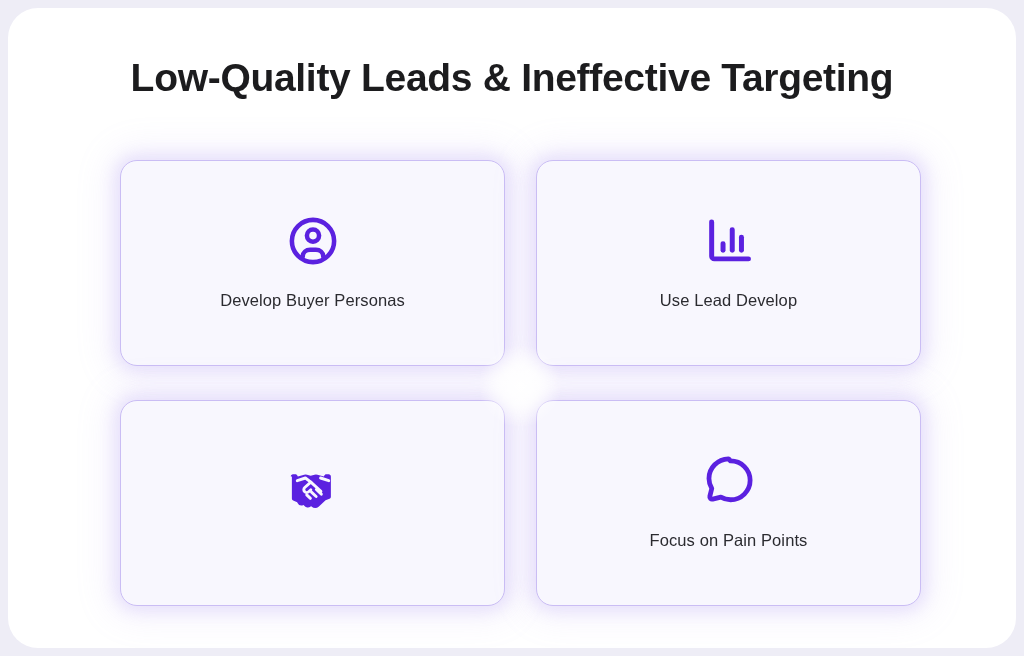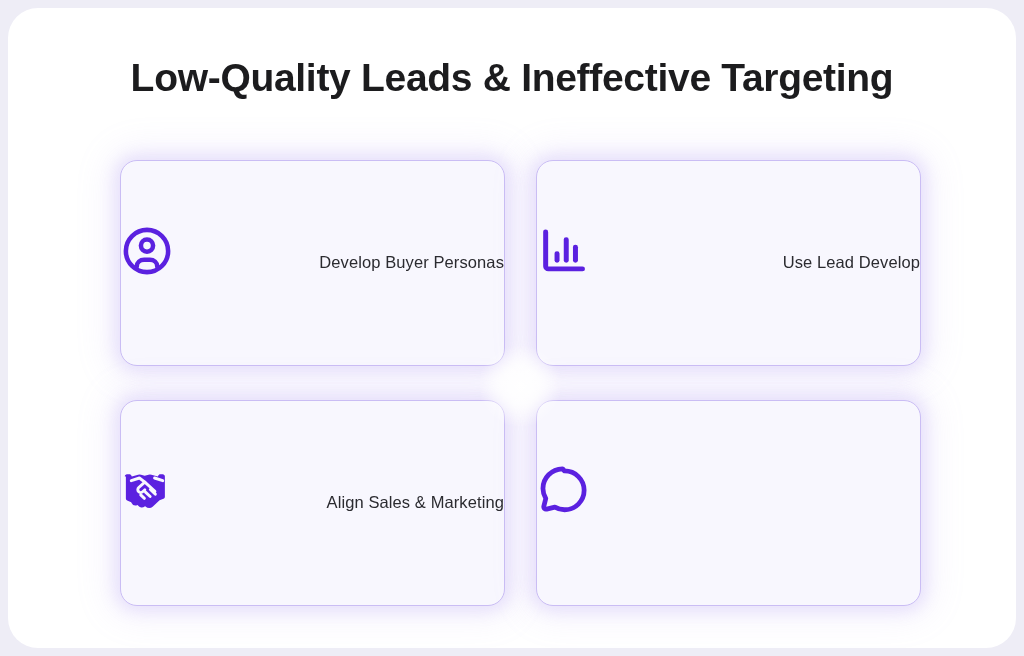--- a/index.html
+++ b/index.html
@@ -56,23 +56,23 @@
     row-gap: 34px;
   }
 
   .card {
     position: relative;
     background: #f8f7fe;
     border: 1.5px solid #cabdf4;
     border-radius: 17px;
     box-sizing: border-box;
     display: flex;
-    flex-direction: row;
+    flex-direction: column;
     align-items: center;
-    justify-content: space-between;
+    justify-content: center;
     box-shadow:
       0 0 16px 5px rgba(165, 142, 240, 0.20),
       0 0 34px 12px rgba(178, 158, 243, 0.13);
   }
 
   .card-icon {
     width: 52px;
     height: 52px;
     display: flex;
     align-items: center;
@@ -143,28 +143,28 @@
 
     <div class="card">
       <div class="card-icon">
         <svg viewBox="0 0 48 48" fill="none" xmlns="http://www.w3.org/2000/svg">
           <path d="M3.5 10.5c0-1.1.9-2 2-2h2.2c.7 0 1.4.4 1.7 1l.6 1.1 5.8-1.6a5 5 0 0 1 2.7 0l3.4 1 3.5-1a5 5 0 0 1 2.7 0l5.9 1.6.6-1.1c.3-.6 1-1 1.7-1h2.2c1.1 0 2 .9 2 2v18.7c0 .8-.5 1.6-1.3 1.9l-3.6 1.4-6.4 6a4.6 4.6 0 0 1-6.3 0l-.5-.5-.6.4a4.4 4.4 0 0 1-6.1-1l-.3-.4-.6.2a4.3 4.3 0 0 1-5.2-2.4l-.2-.5-3.7-1.5a2 2 0 0 1-1.2-1.9V10.5Z" fill="#5b21e0"></path>
           <path d="M9.5 14.5 17 12l5 3.8-5.6 5a2.6 2.6 0 0 0-.2 3.7c1 1.1 2.7 1.2 3.8.2l2-1.7" stroke="#f8f7fe" stroke-width="2.7" stroke-linecap="round" stroke-linejoin="round"></path>
           <path d="m22 15.8 9.3 8.4M18.2 27.6l3.4 3.2M22.6 25.1l4.3 4M27.1 22.6l4.6 4.3" stroke="#f8f7fe" stroke-width="2.7" stroke-linecap="round"></path>
           <path d="M38.5 14.5 31 12" stroke="#f8f7fe" stroke-width="2.7" stroke-linecap="round"></path>
         </svg>
       </div>
-      <div class="card-label">Align Sales &amp; Marketing</div>
     </div>
 
     <div class="card">
       <div class="card-icon">
         <svg viewBox="0 0 48 48" fill="none" xmlns="http://www.w3.org/2000/svg">
           <path d="M25.5 5.5c9.9 0 18 8 18 17.9 0 9.9-8.1 17.9-18 17.9-3.3 0-6.4-.9-9-2.4l-7.6 1.8a2.1 2.1 0 0 1-2.6-2.5l1.8-7.3a17.7 17.7 0 0 1-2.6-9.2c0-9.9 8-17.9 18-18.2Z" stroke="#5b21e0" stroke-width="4.4" stroke-linejoin="round"></path>
         </svg>
       </div>
+      <div class="card-label">Focus on Pain Points</div>
     </div>
 
   </div>
 
   <div class="center-glow"></div>
 
 </div>
 
 </body></html>

